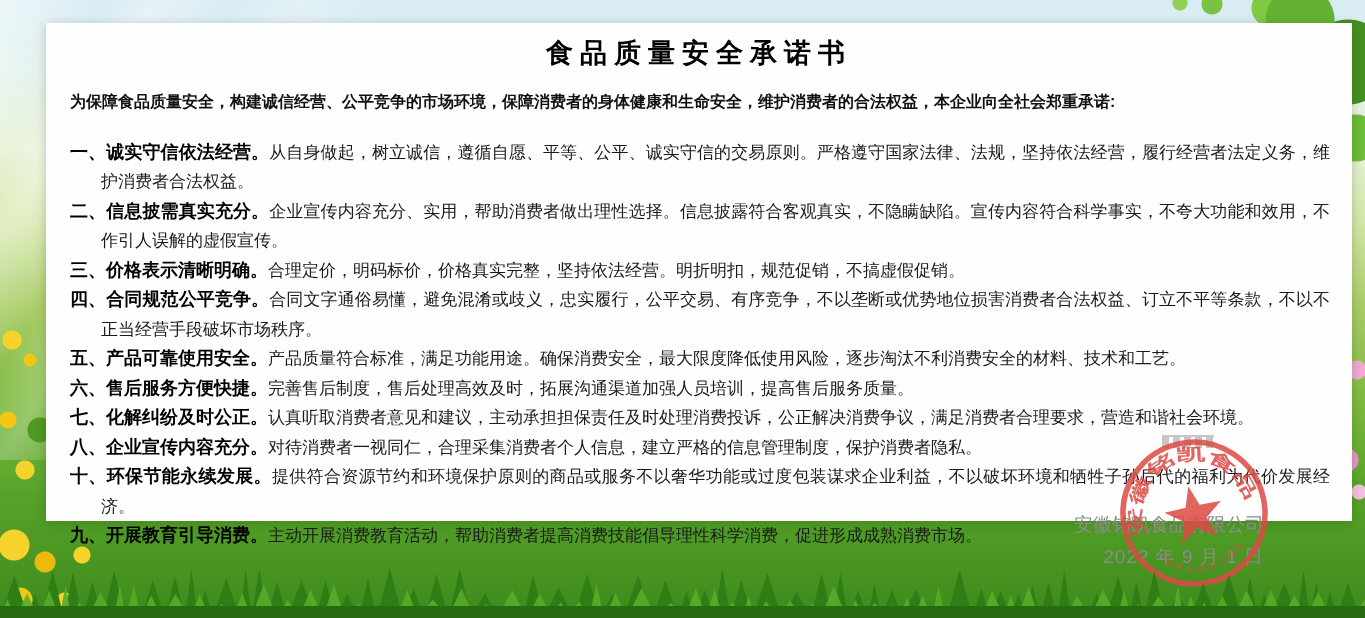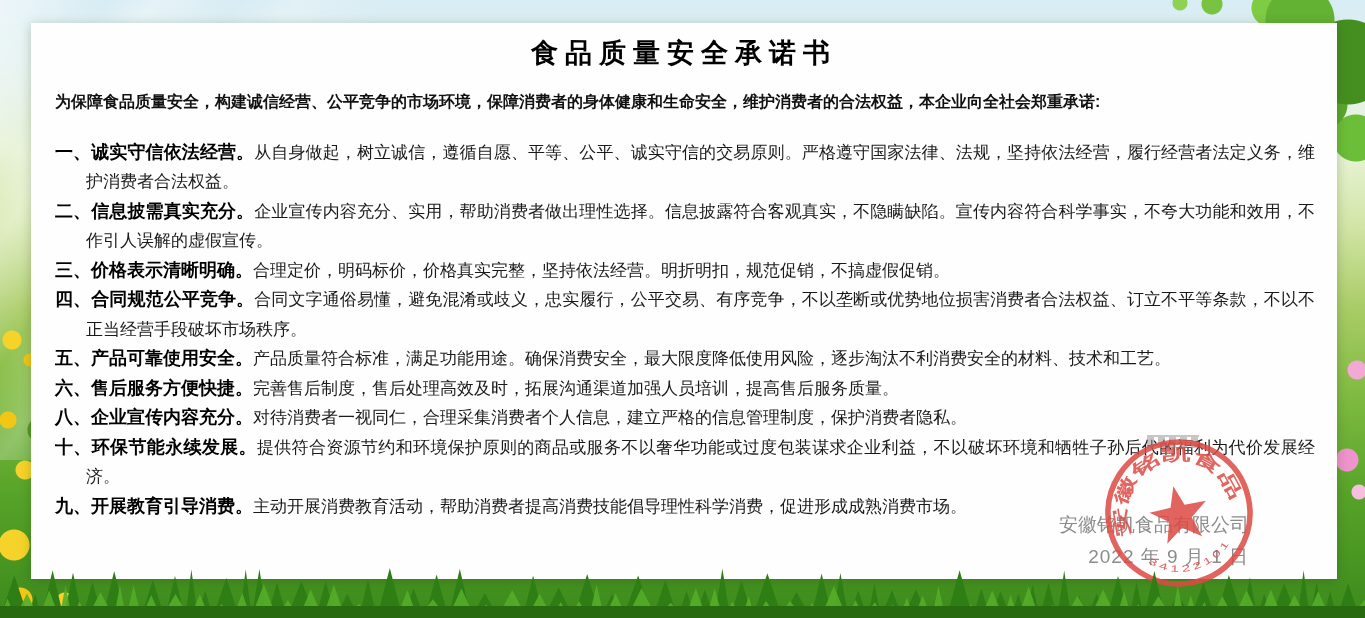--- a/index.html
+++ b/index.html
@@ -36,21 +36,21 @@
       radial-gradient(circle at 82px 255px,#f6d32a 0 8px,transparent 9px),
       radial-gradient(circle at 20px 300px,#f2c614 0 12px,transparent 13px),
       radial-gradient(circle at 65px 302px,#f6d32a 0 9px,transparent 10px);
   }
   .flowers-right { position:absolute; right:0; top:340px; width:28px; height:200px;
     background-image:
       radial-gradient(circle at 20px 30px,#f2a9d6 0 9px,transparent 10px),
       radial-gradient(circle at 10px 120px,#ee93cb 0 11px,transparent 12px),
       radial-gradient(circle at 22px 152px,#f6bfe0 0 7px,transparent 8px);
   }
-  .card { position:absolute; left:31px; top:23px; width:1306px; height:556px;
+  .card { position:absolute; left:46px; top:23px; width:1306px; height:498px;
     background:#fefefe; box-shadow:0 2px 10px rgba(30,60,10,.25); z-index:1;
   }
   .title { margin:12px 0 0; text-align:center; font-size:27px; font-weight:bold;
     letter-spacing:7px; color:#000; }
   .intro { margin:21px 24px 0; font-size:16px; font-weight:bold; color:#111;
     line-height:1.3; text-align:justify; }
   .items { margin:25px 22px 0 24px; }
   .item { font-size:17px; line-height:29.5px; color:#1a1a1a; text-align:justify;
     padding-left:31px; text-indent:-31px; }
   .item .num, .item .head { font-weight:bold; font-size:18px; color:#000; }
@@ -97,20 +97,23 @@
   </div>
 
   <div class="item">
     <span class="num">五、</span><span class="head">产品可靠使用安全。</span><span class="body">产品质量符合标准，满足功能用途。确保消费安全，最大限度降低使用风险，逐步淘汰不利消费安全的材料、技术和工艺。</span>
   </div>
 
   <div class="item">
     <span class="num">六、</span><span class="head">售后服务方便快捷。</span><span class="body">完善售后制度，售后处理高效及时，拓展沟通渠道加强人员培训，提高售后服务质量。</span>
   </div>
 
+  <div class="item">
+    <span class="num">七、</span><span class="head">化解纠纷及时公正。</span><span class="body">认真听取消费者意见和建议，主动承担担保责任及时处理消费投诉，公正解决消费争议，满足消费者合理要求，营造和谐社会环境。</span>
+  </div>
 
   <div class="item">
     <span class="num">八、</span><span class="head">企业宣传内容充分。</span><span class="body">对待消费者一视同仁，合理采集消费者个人信息，建立严格的信息管理制度，保护消费者隐私。</span>
   </div>
 
   <div class="item">
     <span class="num">十、</span><span class="head">环保节能永续发展。</span><span class="body">提供符合资源节约和环境保护原则的商品或服务不以奢华功能或过度包装谋求企业利益，不以破坏环境和牺牲子孙后代的福利为代价发展经济。</span>
   </div>
 
   <div class="item">

